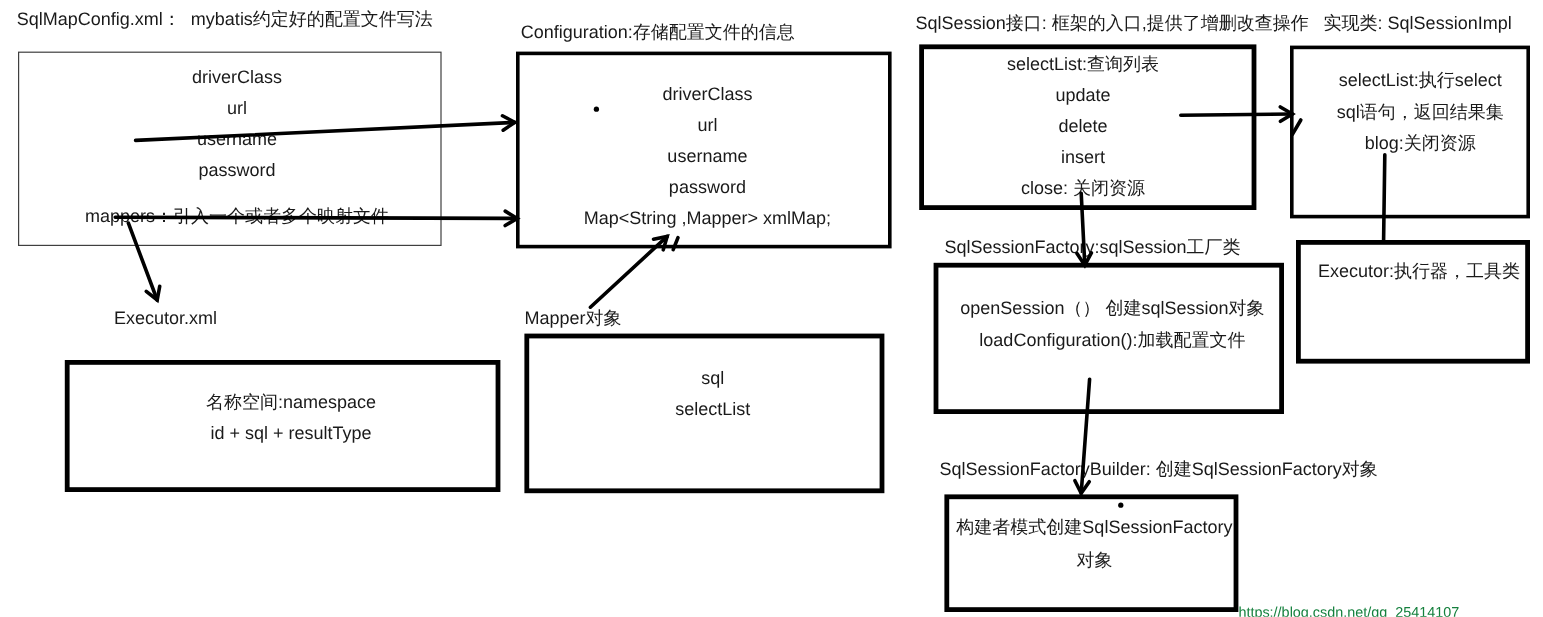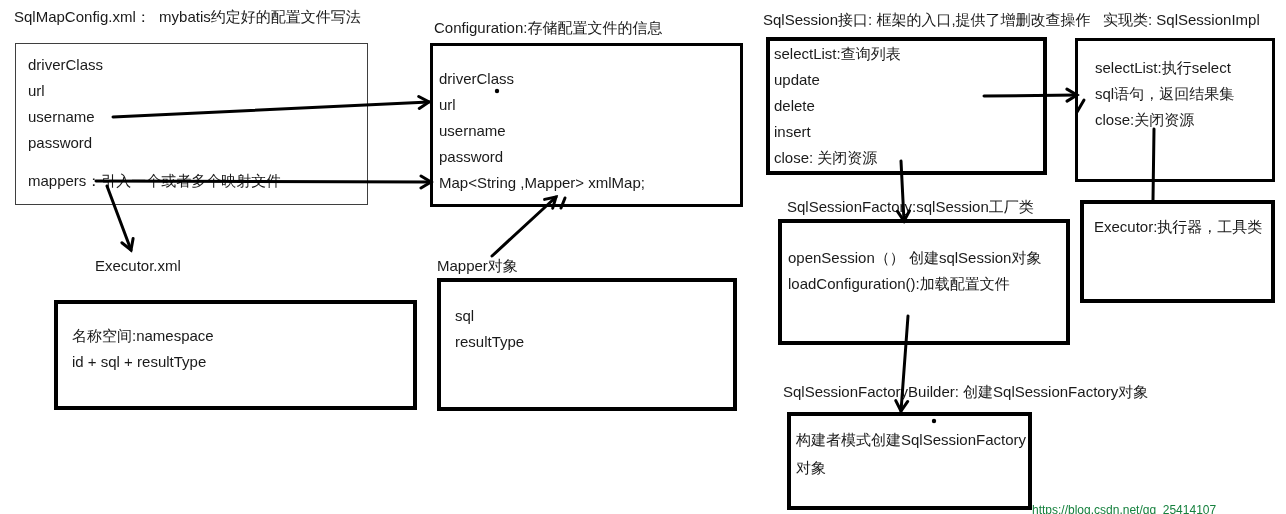--- a/index.html
+++ b/index.html
@@ -2,21 +2,21 @@
 <html><head>
 <meta charset="utf-8">
 <style>
   * { margin:0; padding:0; box-sizing:border-box; }
   html,body { background:#ffffff; }
   body {
     width:1286px; height:514px; position:relative; overflow:hidden;
     font-family:"Liberation Sans","DejaVu Sans",sans-serif;
     color:#1a1a1a;
   }
-  #canvas { position:relative; width:1286px; height:514px; }
+  #canvas { position:relative; width:1286px; height:514px;text-align:center; }
 
   .label {
     position:absolute; font-size:15px; line-height:18px;
     white-space:pre; color:#1a1a1a;
   }
   .box {
     position:absolute; border:3px solid #000; background:transparent;
   }
   .box .bline {
     font-size:15px; line-height:26px; white-space:nowrap; color:#1a1a1a;
@@ -91,35 +91,35 @@
     <div class="bline">Map&lt;String ,Mapper&gt; xmlMap;</div>
   </div>
 
   <div class="box" id="b-xxxmapper">
     <div class="bline">名称空间:namespace</div>
     <div class="bline">id + sql + resultType</div>
   </div>
 
   <div class="box" id="b-mapperobj">
     <div class="bline">sql</div>
-    <div class="bline">resultType</div>
+    <div class="bline">selectList</div>
   </div>
 
   <div class="box" id="b-sqlsession">
     <div class="bline">selectList:查询列表</div>
     <div class="bline">update</div>
     <div class="bline">delete</div>
     <div class="bline">insert</div>
     <div class="bline">close: 关闭资源</div>
   </div>
 
   <div class="box" id="b-impl">
     <div class="bline">selectList:执行select</div>
     <div class="bline">sql语句，返回结果集</div>
-    <div class="bline">close:关闭资源</div>
+    <div class="bline">blog:关闭资源</div>
   </div>
 
   <div class="box" id="b-executor">
     <div class="bline">Executor:执行器，工具类</div>
   </div>
 
   <div class="box" id="b-factory">
     <div class="bline">openSession（） 创建sqlSession对象</div>
     <div class="bline">loadConfiguration():加载配置文件</div>
   </div>

